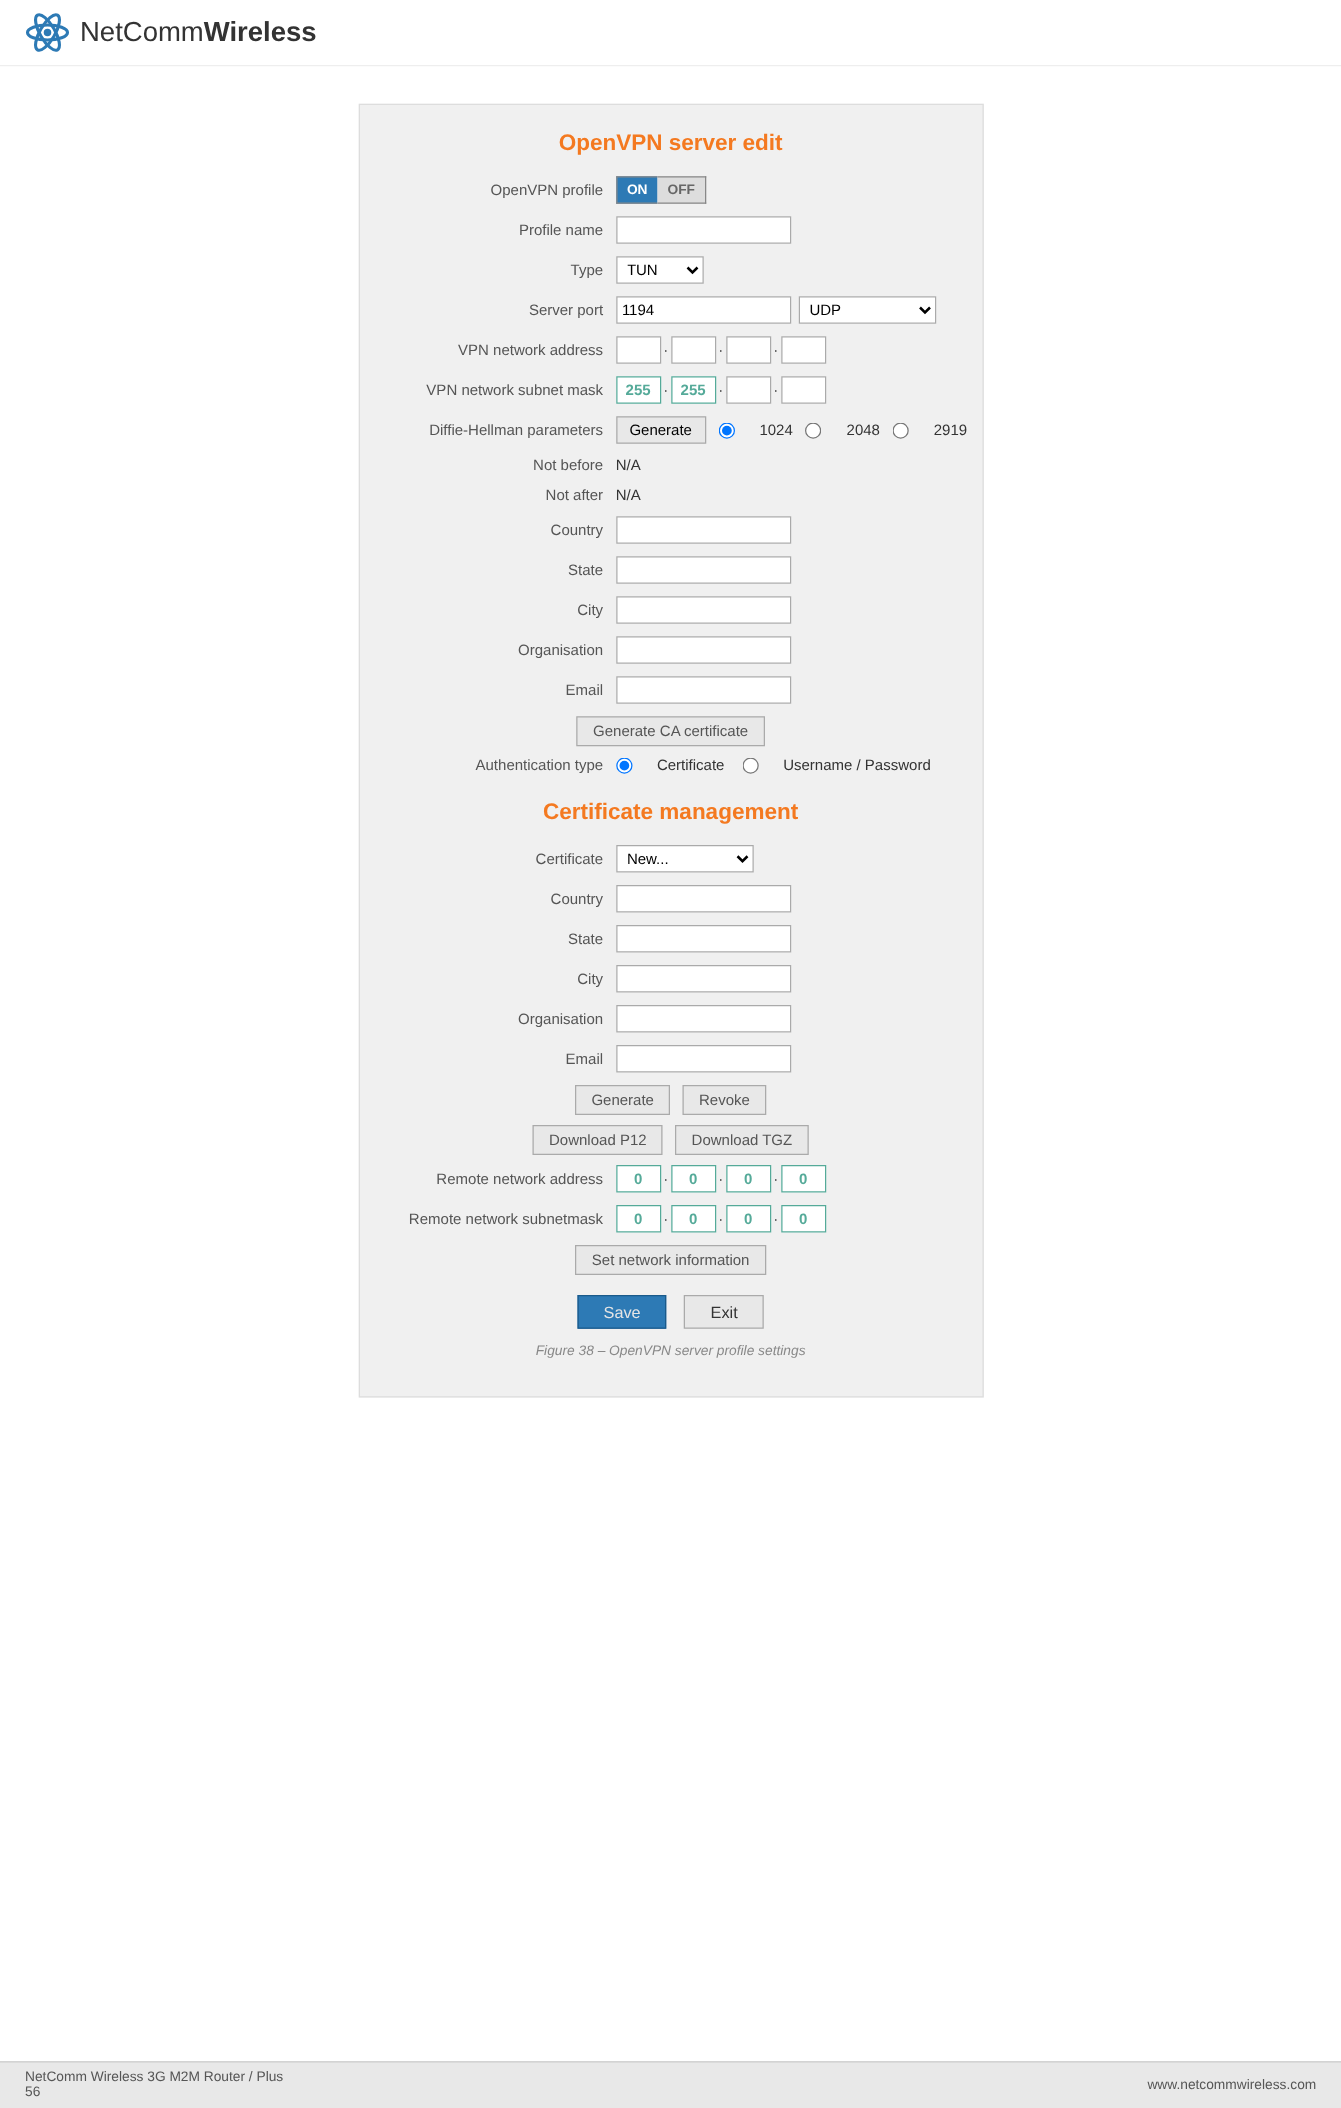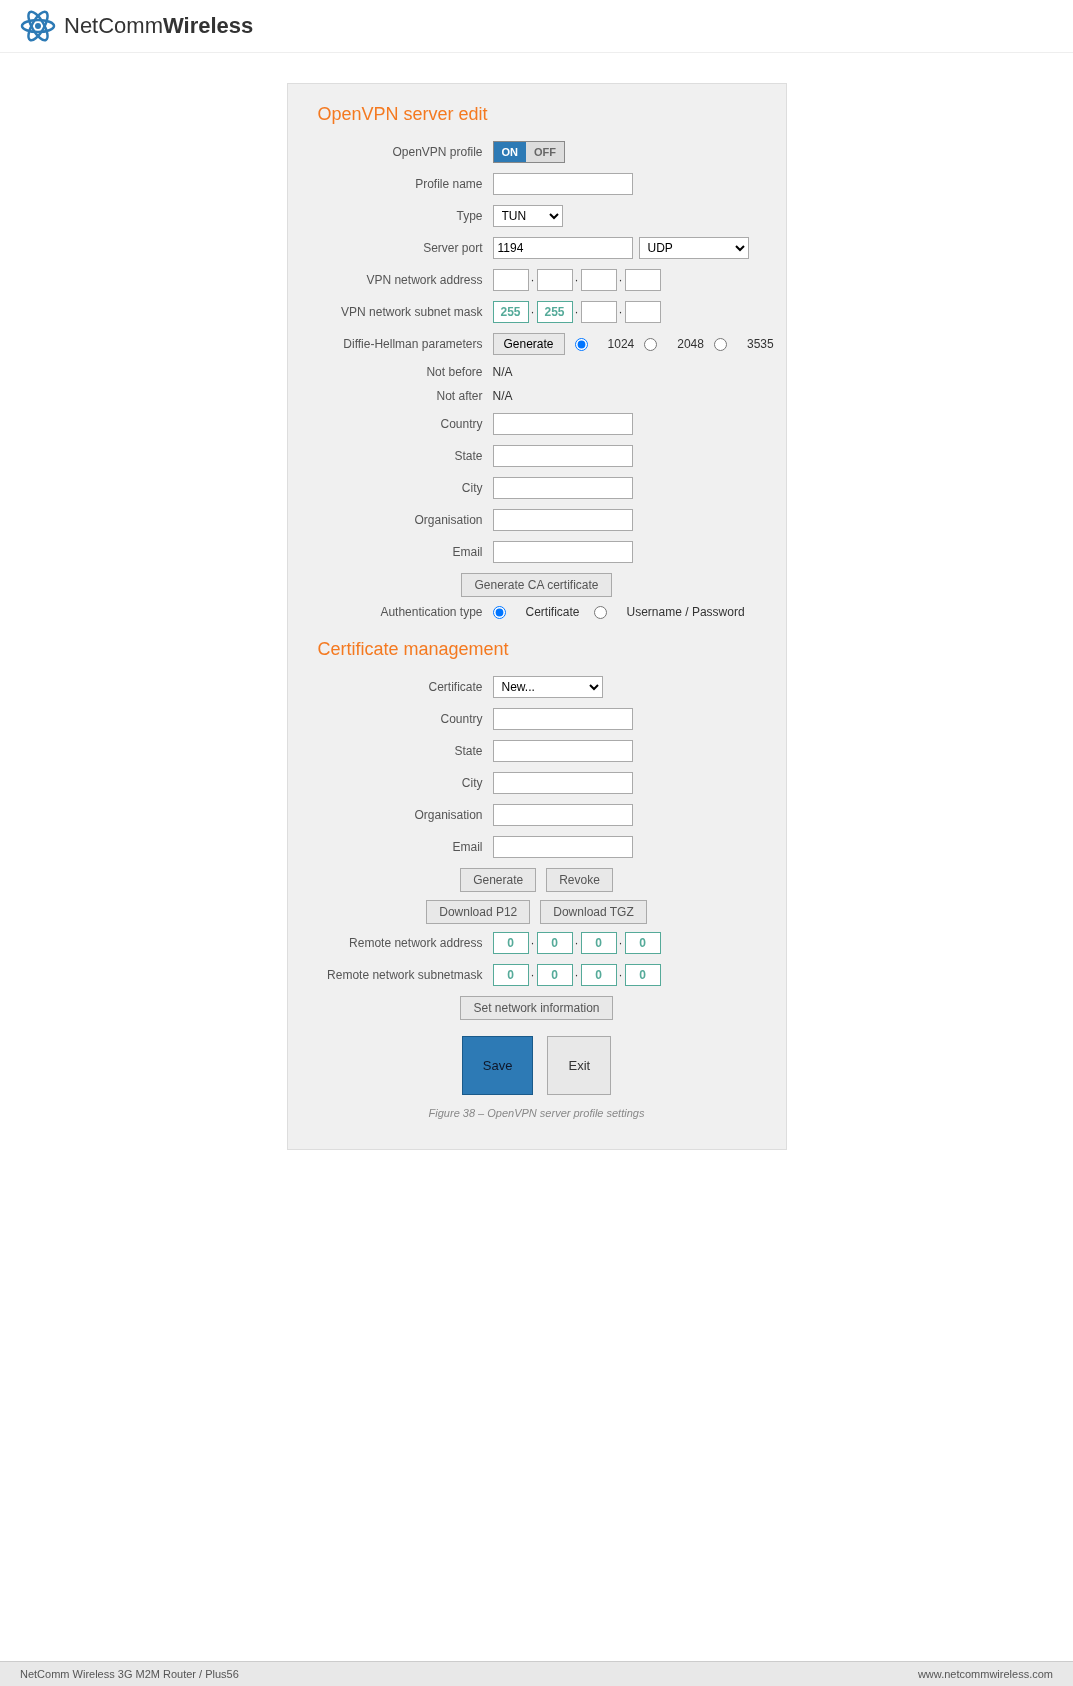--- a/index.html
+++ b/index.html
@@ -36,22 +36,23 @@
     .form-container {
       background: #f0f0f0;
       border: 1px solid #ddd;
       width: 500px;
       padding: 20px 30px 30px 30px;
     }
 
     .section-title {
       color: #f47920;
       font-size: 18px;
-      font-weight: normal;
+      font-weight: bold;
       margin-bottom: 16px;
+      text-align: center;
     }
 
     .form-row {
       display: flex;
       align-items: center;
       margin-bottom: 10px;
     }
 
     .form-label {
       text-align: right;
@@ -184,23 +185,23 @@
     .btn-action {
       padding: 4px 12px;
       background: #e8e8e8;
       border: 1px solid #aaa;
       font-size: 12px;
       cursor: pointer;
       color: #555;
     }
     .btn-save {
       background: #2d7ab5;
-      color: #0f172a;
+      color: #e5e5e5;
       border: 1px solid #1a5a8a;
-      padding: 21px 20px;
+      padding: 5px 20px;
       font-size: 13px;
       cursor: pointer;
     }
     .btn-exit {
       background: #e8e8e8;
       color: #333;
       border: 1px solid #aaa;
       padding: 5px 20px;
       font-size: 13px;
       cursor: pointer;
@@ -235,21 +236,21 @@
       background: #e8e8e8;
       border-top: 1px solid #ccc;
       padding: 6px 20px;
       display: flex;
       justify-content: space-between;
       align-items: center;
       font-size: 11px;
       color: #555;
     }
 
-    .footer-left { display: flex; flex-direction: row; }
+    .footer-left { display: flex; flex-direction: column; }
 
     
     .cert-select {
       width: 140px;
     }
 
     
     input[type="radio"] {
       margin: 0;
       cursor: pointer;
@@ -347,21 +348,21 @@
         <label class="radio-label">
           <input type="radio" name="dh" checked="" style="">
           <span>1024</span>
         </label>
         <label class="radio-label">
           <input type="radio" name="dh" style="">
           <span>2048</span>
         </label>
         <label class="radio-label">
           <input type="radio" name="dh" style="">
-          <span>3535</span>
+          <span>2919</span>
         </label>
       </div>
     </div>
 
 
     <div class="form-row">
       <div class="form-label">Not before</div>
       <span class="na-text">N/A</span>
     </div>
 

